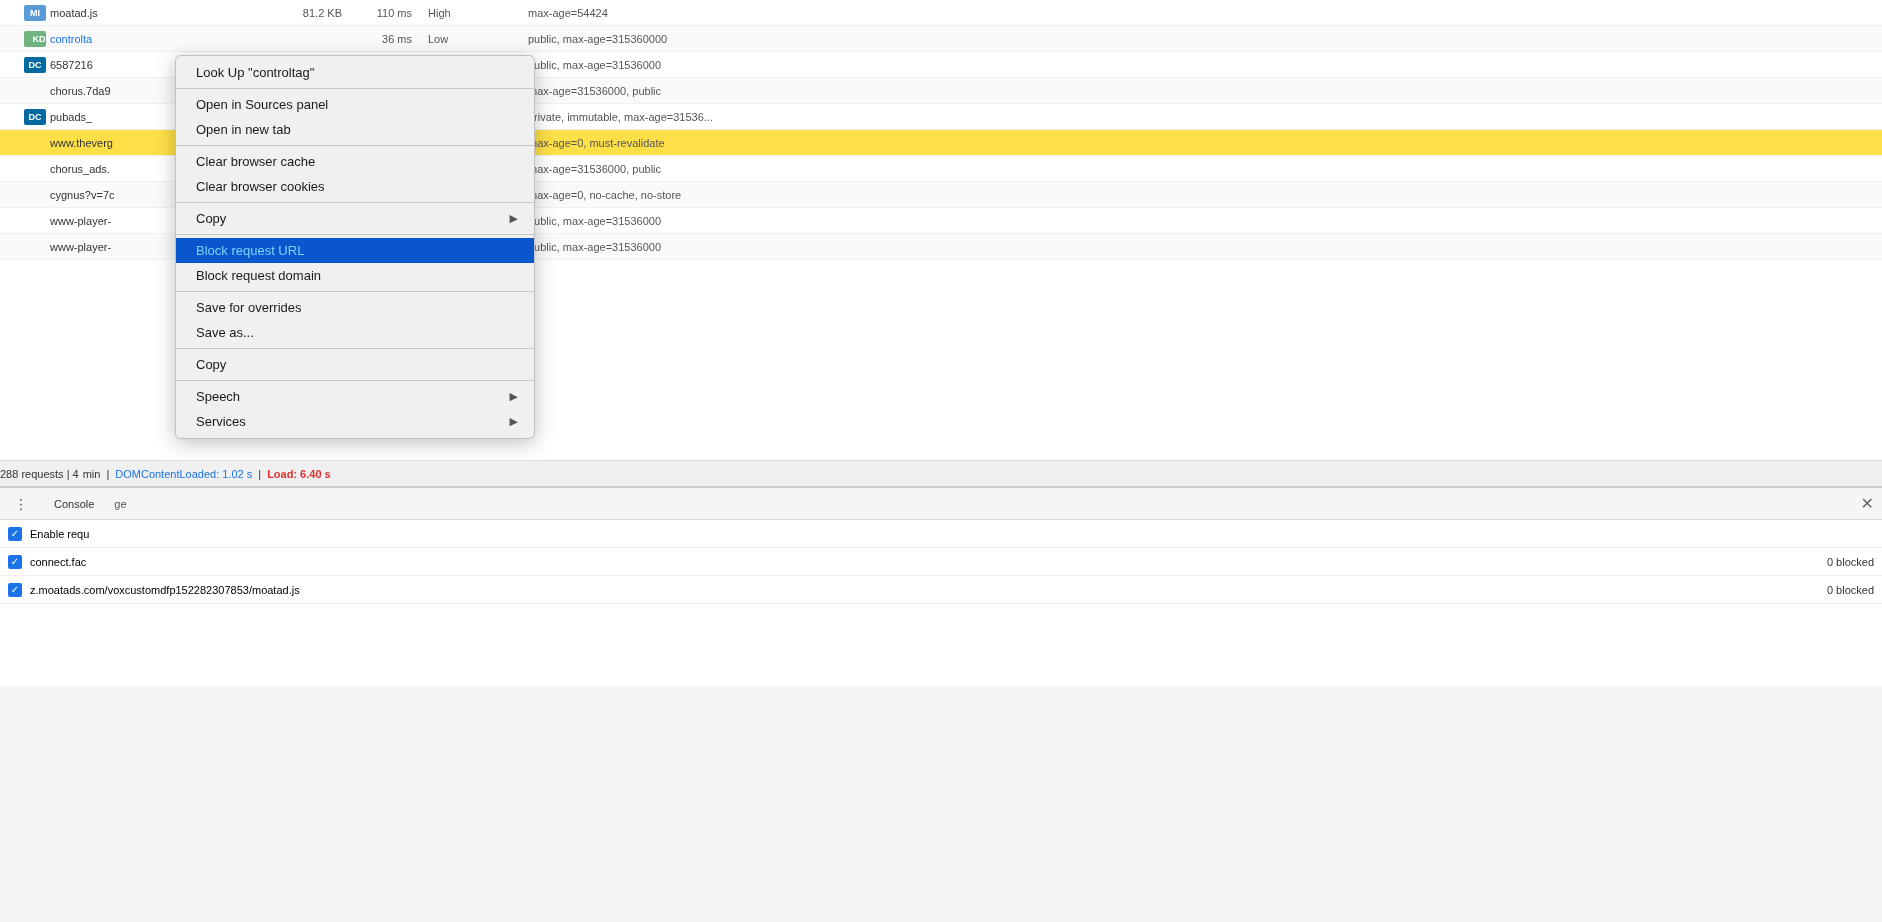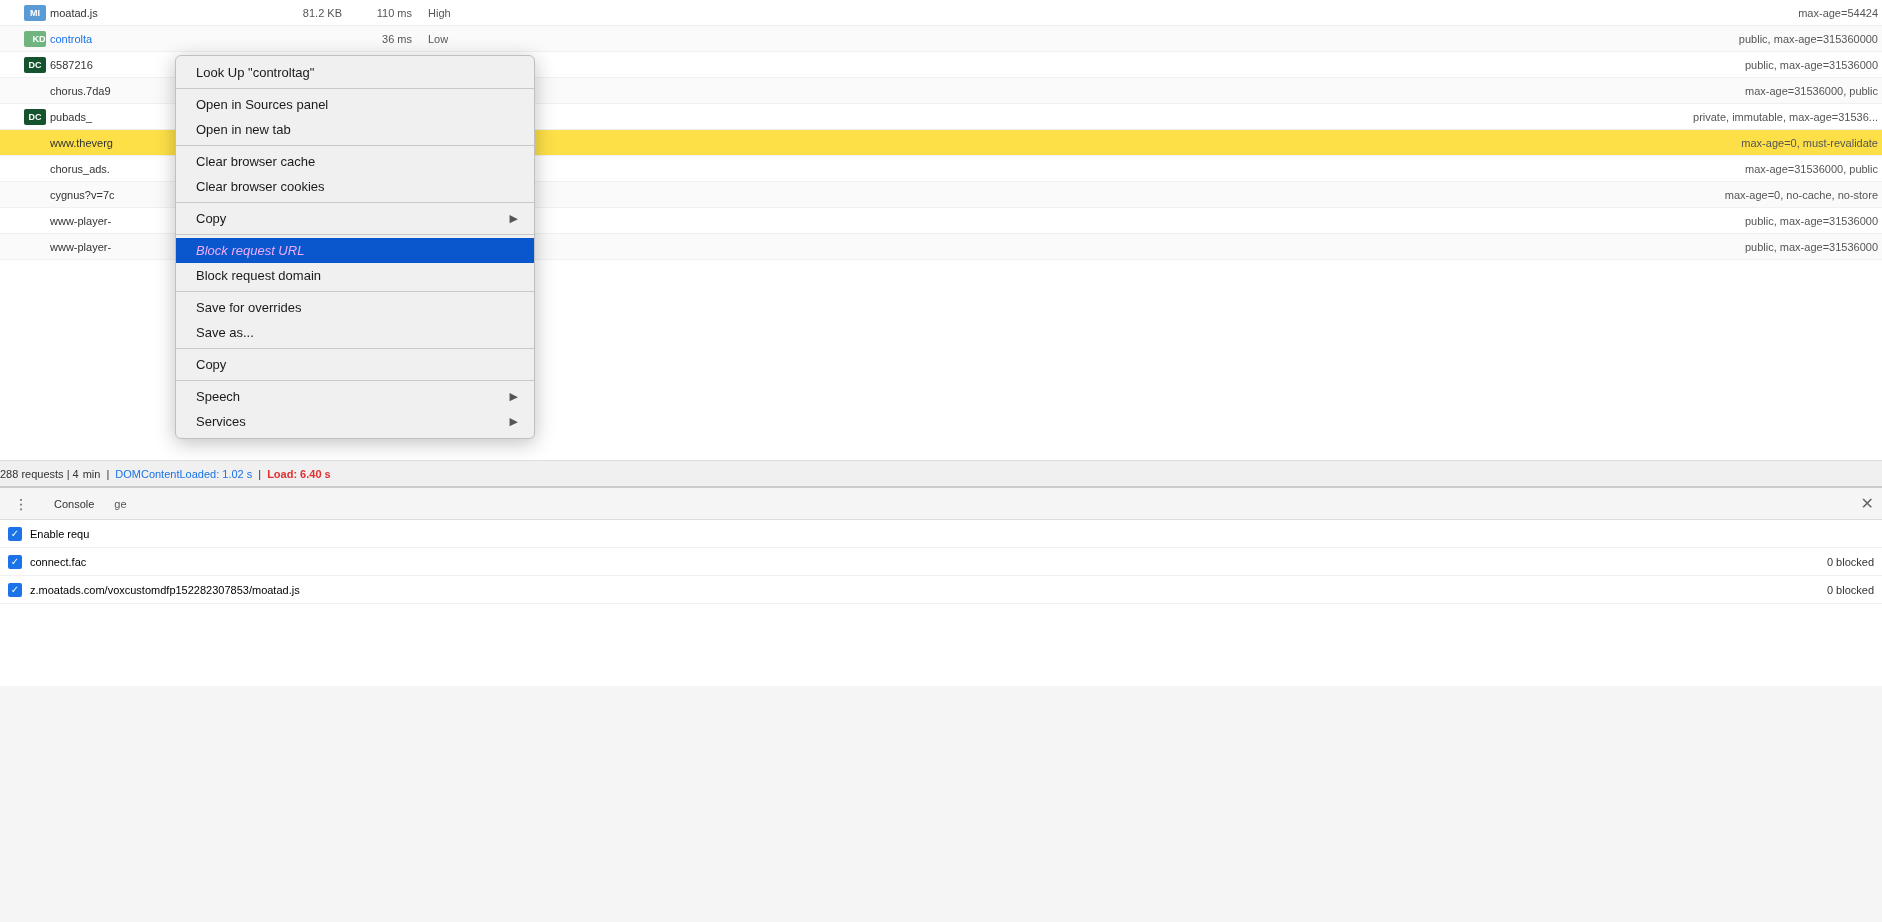--- a/index.html
+++ b/index.html
@@ -46,21 +46,21 @@
       height: 16px;
       border-radius: 2px;
       font-size: 9px;
       font-weight: bold;
       color: #fff;
       margin-right: 4px;
       min-width: 22px;
     }
     .badge-mi { background: #5b9bd5; }
     .badge-kd { background: #70b580; padding-left: 8px; }
-    .badge-dc { background: #14532d; }
+    .badge-dc { background: #0369a1; }
 
     .row-name {
       width: 220px;
       min-width: 220px;
       overflow: hidden;
       text-overflow: ellipsis;
       white-space: nowrap;
       color: #1a73e8;
       font-size: 11px;
     }
@@ -83,21 +83,20 @@
     .row-priority {
       width: 100px;
       min-width: 100px;
       color: #555;
       padding-left: 8px;
     }
     .row-cache {
       flex: 1;
       color: #555;
       padding-left: 8px;
-      text-align: right;
     }
 
     
     .status-bar {
       height: 26px;
       background: #f0f0f0;
       border-top: 1px solid #ddd;
       display: flex;
       align-items: center;
       padding: 0 0;
@@ -177,22 +176,21 @@
       align-items: center;
       padding: 5px 16px 5px 20px;
       font-size: 13px;
       color: #1a1a1a;
       cursor: pointer;
       white-space: nowrap;
       justify-content: space-between;
     }
     .menu-item.active {
       background: #0a56cc;
-      color: #f0abfc;
-      font-style: italic;
+      color: #7dd3fc;
     }
     .menu-separator {
       height: 1px;
       background: #c8c8c8;
       margin: 3px 0;
     }
     .menu-arrow {
       font-size: 11px;
       color: #555;
     }

